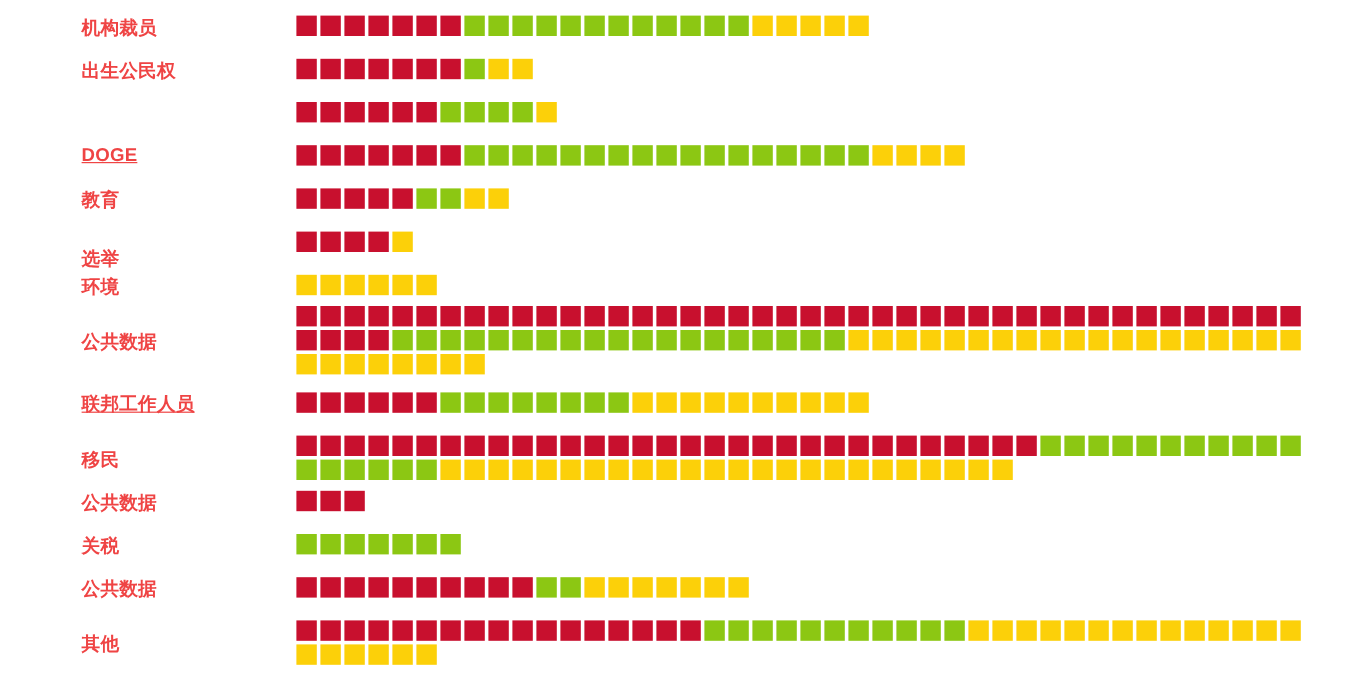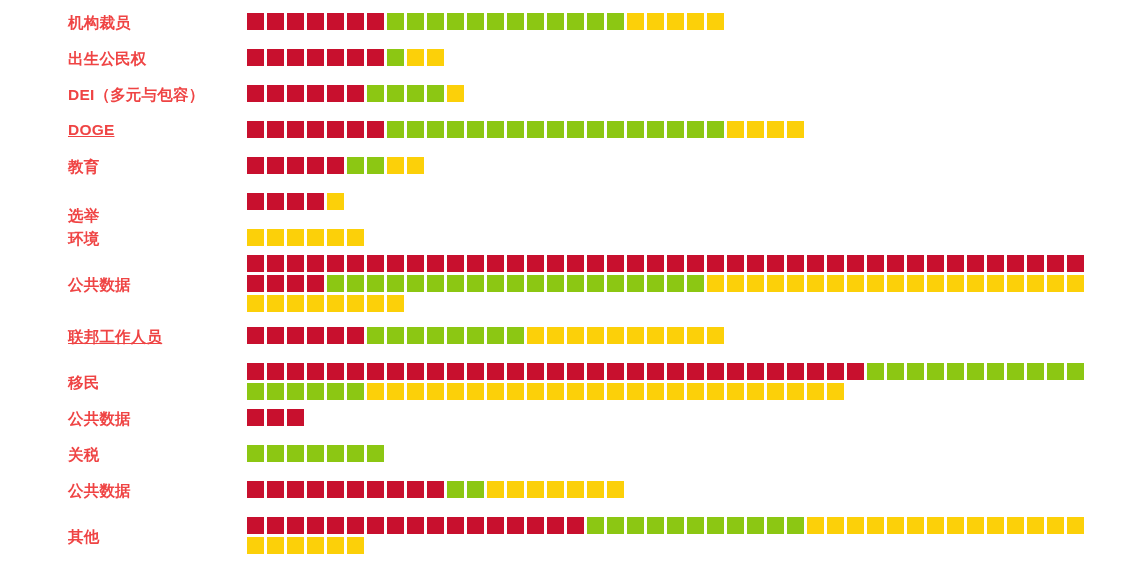--- a/index.html
+++ b/index.html
@@ -81,21 +81,20 @@
         <div class="cell c-red"></div>
         <div class="cell c-red"></div>
         <div class="cell c-red"></div>
         <div class="cell c-green"></div>
         <div class="cell c-green"></div>
         <div class="cell c-green"></div>
         <div class="cell c-green"></div>
         <div class="cell c-yellow"></div>
       </div>
     </div>
-    <div class="row-label" style="top: 85px;">DEI（多元与包容）</div>
     <div class="bars" style="top: 121px;">
       <div class="barline">
         <div class="cell c-red"></div>
         <div class="cell c-red"></div>
         <div class="cell c-red"></div>
         <div class="cell c-red"></div>
         <div class="cell c-red"></div>
         <div class="cell c-red"></div>
         <div class="cell c-red"></div>
         <div class="cell c-green"></div>

